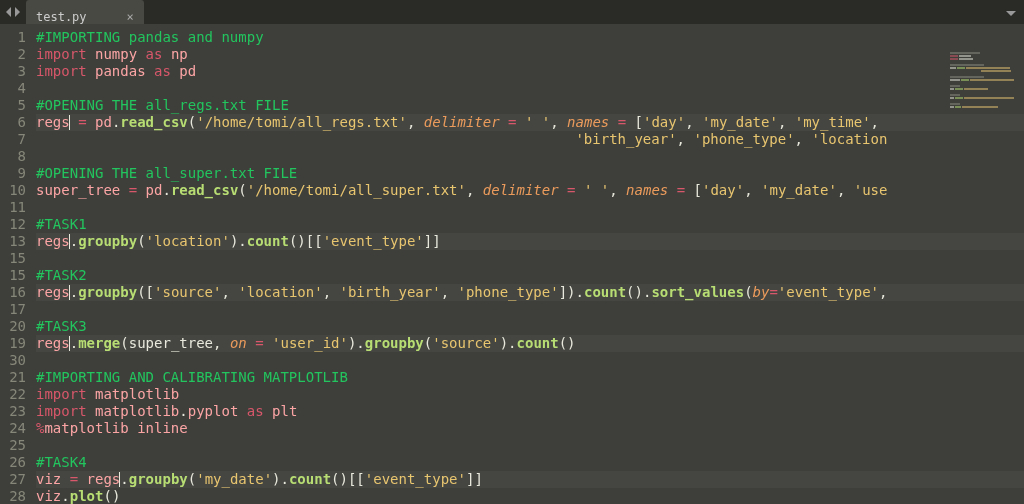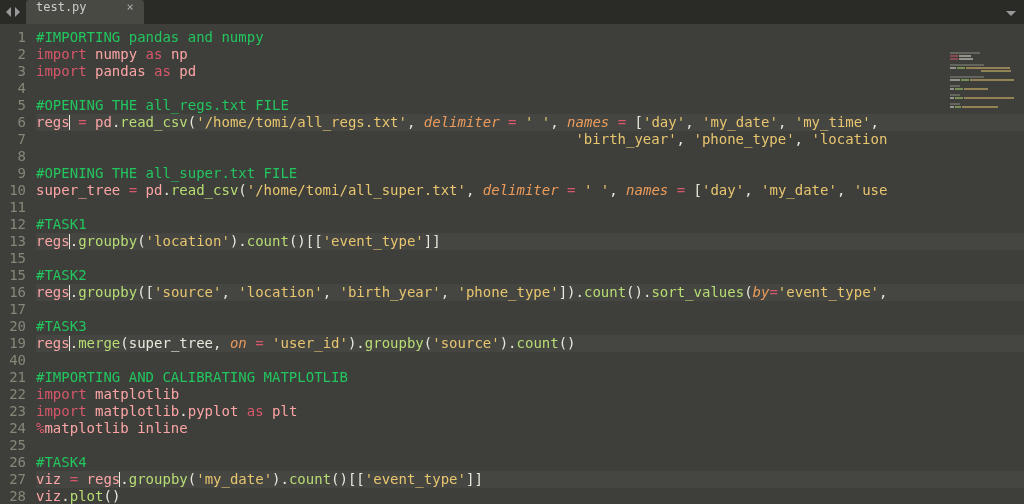--- a/index.html
+++ b/index.html
@@ -23,21 +23,21 @@
     display: flex;
     align-items: center;
     gap: 2px;
     padding: 0 6px;
     color: #999;
     font-size: 11px;
   }
   .tab-nav svg { width: 6px; height: 10px; fill: #999; }
   .tab {
     display: flex;
-    align-items: flex-start;
+    align-items: flex-end;
     background: #484943;
     height: 24px;
     padding: 0 10px;
     gap: 40px;
     color: #ccc;
     font-size: 12px;
     border-top-left-radius: 3px;
     border-top-right-radius: 3px;
   }
   .tab-close { color: #aaa; font-size: 12px; }
@@ -78,21 +78,21 @@
     left: -50px;
     right: -1000px;
     top: 0;
     bottom: 0;
     background: rgba(255,255,255,0.04);
     z-index: -1;
   }
   .c-comment { color: #22c55e; }
   .c-kw     { color: #d8576a; }
   .c-ident  { color: #fca5a5; }
-  .c-func   { color: #b7dd73; }
+  .c-func   { color: #b7dd73; font-weight: bold; }
   .c-str    { color: #e8c56f; }
   .c-param  { color: #eb9b5b; font-style: italic; }
   .c-op     { color: #d8576a; }
   .c-punct  { color: #e8e8dc; }
   .c-dec    { color: #d8576a; }
   .cursor {
     display: inline-block;
     width: 1px;
     height: 15px;
     background: #e8e8dc;
@@ -158,21 +158,21 @@
       <div>10</div>
       <div>11</div>
       <div>12</div>
       <div>13</div>
       <div>15</div>
       <div>15</div>
       <div>16</div>
       <div>17</div>
       <div>20</div>
       <div>19</div>
-      <div>40</div>
+      <div>30</div>
       <div>21</div>
       <div>22</div>
       <div>23</div>
       <div>24</div>
       <div>25</div>
       <div>26</div>
       <div>27</div>
       <div>28</div>
     </div>
   <div class="code" id="code"><div class="row"><span class="c-comment">#IMPORTING pandas and numpy</span></div><div class="row"><span class="c-kw">import</span><span class="c-ident"> numpy </span><span class="c-kw">as</span><span class="c-ident"> np</span></div><div class="row"><span class="c-kw">import</span><span class="c-ident"> pandas </span><span class="c-kw">as</span><span class="c-ident"> pd</span></div><div class="row"></div><div class="row"><span class="c-comment">#OPENING THE all_regs.txt FILE</span></div><div class="row hl"><span class="c-ident">regs</span><span class="cursor"></span><span class="c-ident"> </span><span class="c-op">=</span><span class="c-ident"> pd</span><span class="c-punct">.</span><span class="c-func">read_csv</span><span class="c-punct">(</span><span class="c-str">'/home/tomi/all_regs.txt'</span><span class="c-punct">, </span><span class="c-param">delimiter</span><span class="c-ident"> </span><span class="c-op">=</span><span class="c-ident"> </span><span class="c-str">' '</span><span class="c-punct">, </span><span class="c-param">names</span><span class="c-ident"> </span><span class="c-op">=</span><span class="c-ident"> </span><span class="c-punct">[</span><span class="c-str">'day'</span><span class="c-punct">, </span><span class="c-str">'my_date'</span><span class="c-punct">, </span><span class="c-str">'my_time'</span><span class="c-punct">,</span></div><div class="row"><span class="c-ident">                                                                </span><span class="c-str">'birth_year'</span><span class="c-punct">, </span><span class="c-str">'phone_type'</span><span class="c-punct">, </span><span class="c-str">'location</span></div><div class="row"></div><div class="row"><span class="c-comment">#OPENING THE all_super.txt FILE</span></div><div class="row"><span class="c-ident">super_tree </span><span class="c-op">=</span><span class="c-ident"> pd</span><span class="c-punct">.</span><span class="c-func">read_csv</span><span class="c-punct">(</span><span class="c-str">'/home/tomi/all_super.txt'</span><span class="c-punct">, </span><span class="c-param">delimiter</span><span class="c-ident"> </span><span class="c-op">=</span><span class="c-ident"> </span><span class="c-str">' '</span><span class="c-punct">, </span><span class="c-param">names</span><span class="c-ident"> </span><span class="c-op">=</span><span class="c-ident"> </span><span class="c-punct">[</span><span class="c-str">'day'</span><span class="c-punct">, </span><span class="c-str">'my_date'</span><span class="c-punct">, </span><span class="c-str">'use</span></div><div class="row"></div><div class="row"><span class="c-comment">#TASK1</span></div><div class="row hl"><span class="c-ident">regs</span><span class="cursor"></span><span class="c-punct">.</span><span class="c-func">groupby</span><span class="c-punct">(</span><span class="c-str">'location'</span><span class="c-punct">).</span><span class="c-func">count</span><span class="c-punct">()[[</span><span class="c-str">'event_type'</span><span class="c-punct">]]</span></div><div class="row"></div><div class="row"><span class="c-comment">#TASK2</span></div><div class="row hl"><span class="c-ident">regs</span><span class="cursor"></span><span class="c-punct">.</span><span class="c-func">groupby</span><span class="c-punct">([</span><span class="c-str">'source'</span><span class="c-punct">, </span><span class="c-str">'location'</span><span class="c-punct">, </span><span class="c-str">'birth_year'</span><span class="c-punct">, </span><span class="c-str">'phone_type'</span><span class="c-punct">]).</span><span class="c-func">count</span><span class="c-punct">().</span><span class="c-func">sort_values</span><span class="c-punct">(</span><span class="c-param">by</span><span class="c-op">=</span><span class="c-str">'event_type'</span><span class="c-punct">,</span></div><div class="row"></div><div class="row"><span class="c-comment">#TASK3</span></div><div class="row hl"><span class="c-ident">regs</span><span class="cursor"></span><span class="c-punct">.</span><span class="c-func">merge</span><span class="c-punct">(super_tree, </span><span class="c-param">on</span><span class="c-ident"> </span><span class="c-op">=</span><span class="c-ident"> </span><span class="c-str">'user_id'</span><span class="c-punct">).</span><span class="c-func">groupby</span><span class="c-punct">(</span><span class="c-str">'source'</span><span class="c-punct">).</span><span class="c-func">count</span><span class="c-punct">()</span></div><div class="row"></div><div class="row"><span class="c-comment">#IMPORTING AND CALIBRATING MATPLOTLIB</span></div><div class="row"><span class="c-kw">import</span><span class="c-ident"> matplotlib</span></div><div class="row"><span class="c-kw">import</span><span class="c-ident"> matplotlib</span><span class="c-punct">.</span><span class="c-ident">pyplot </span><span class="c-kw">as</span><span class="c-ident"> plt</span></div><div class="row"><span class="c-dec">%</span><span class="c-ident">matplotlib inline</span></div><div class="row"></div><div class="row"><span class="c-comment">#TASK4</span></div><div class="row hl"><span class="c-ident">viz </span><span class="c-op">=</span><span class="c-ident"> regs</span><span class="cursor"></span><span class="c-punct">.</span><span class="c-func">groupby</span><span class="c-punct">(</span><span class="c-str">'my_date'</span><span class="c-punct">).</span><span class="c-func">count</span><span class="c-punct">()[[</span><span class="c-str">'event_type'</span><span class="c-punct">]]</span></div><div class="row"><span class="c-ident">viz</span><span class="c-punct">.</span><span class="c-func">plot</span><span class="c-punct">()</span></div></div>

